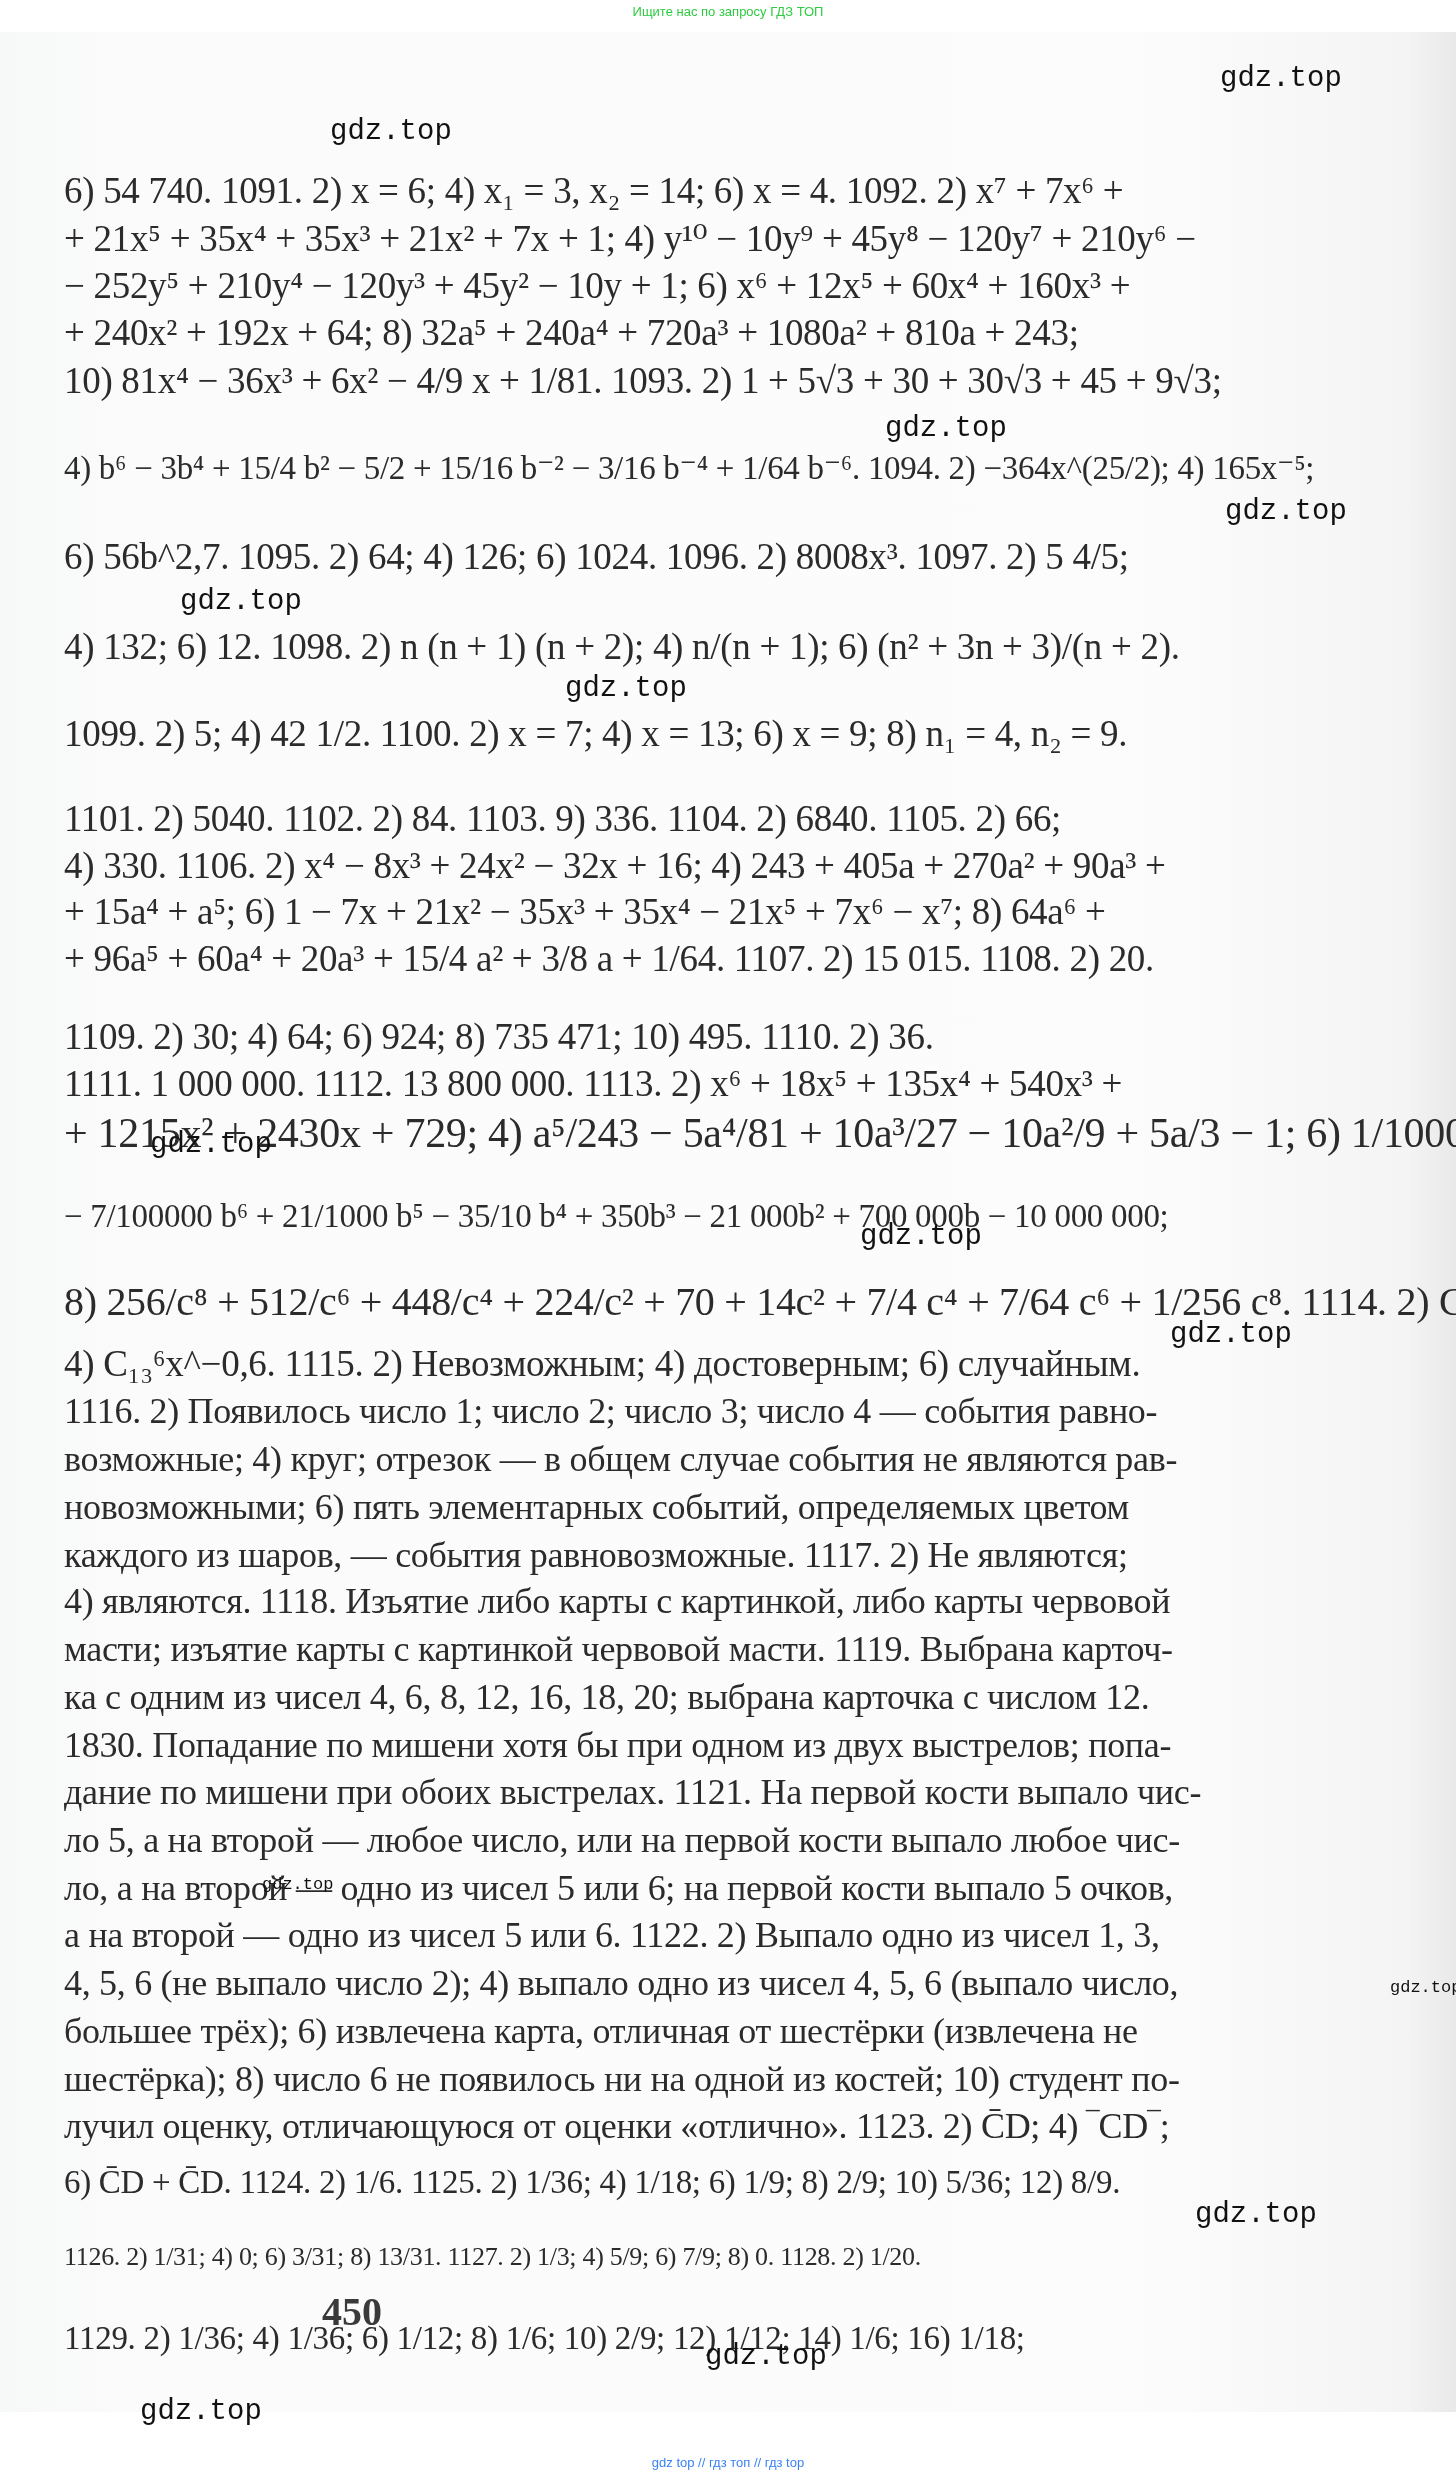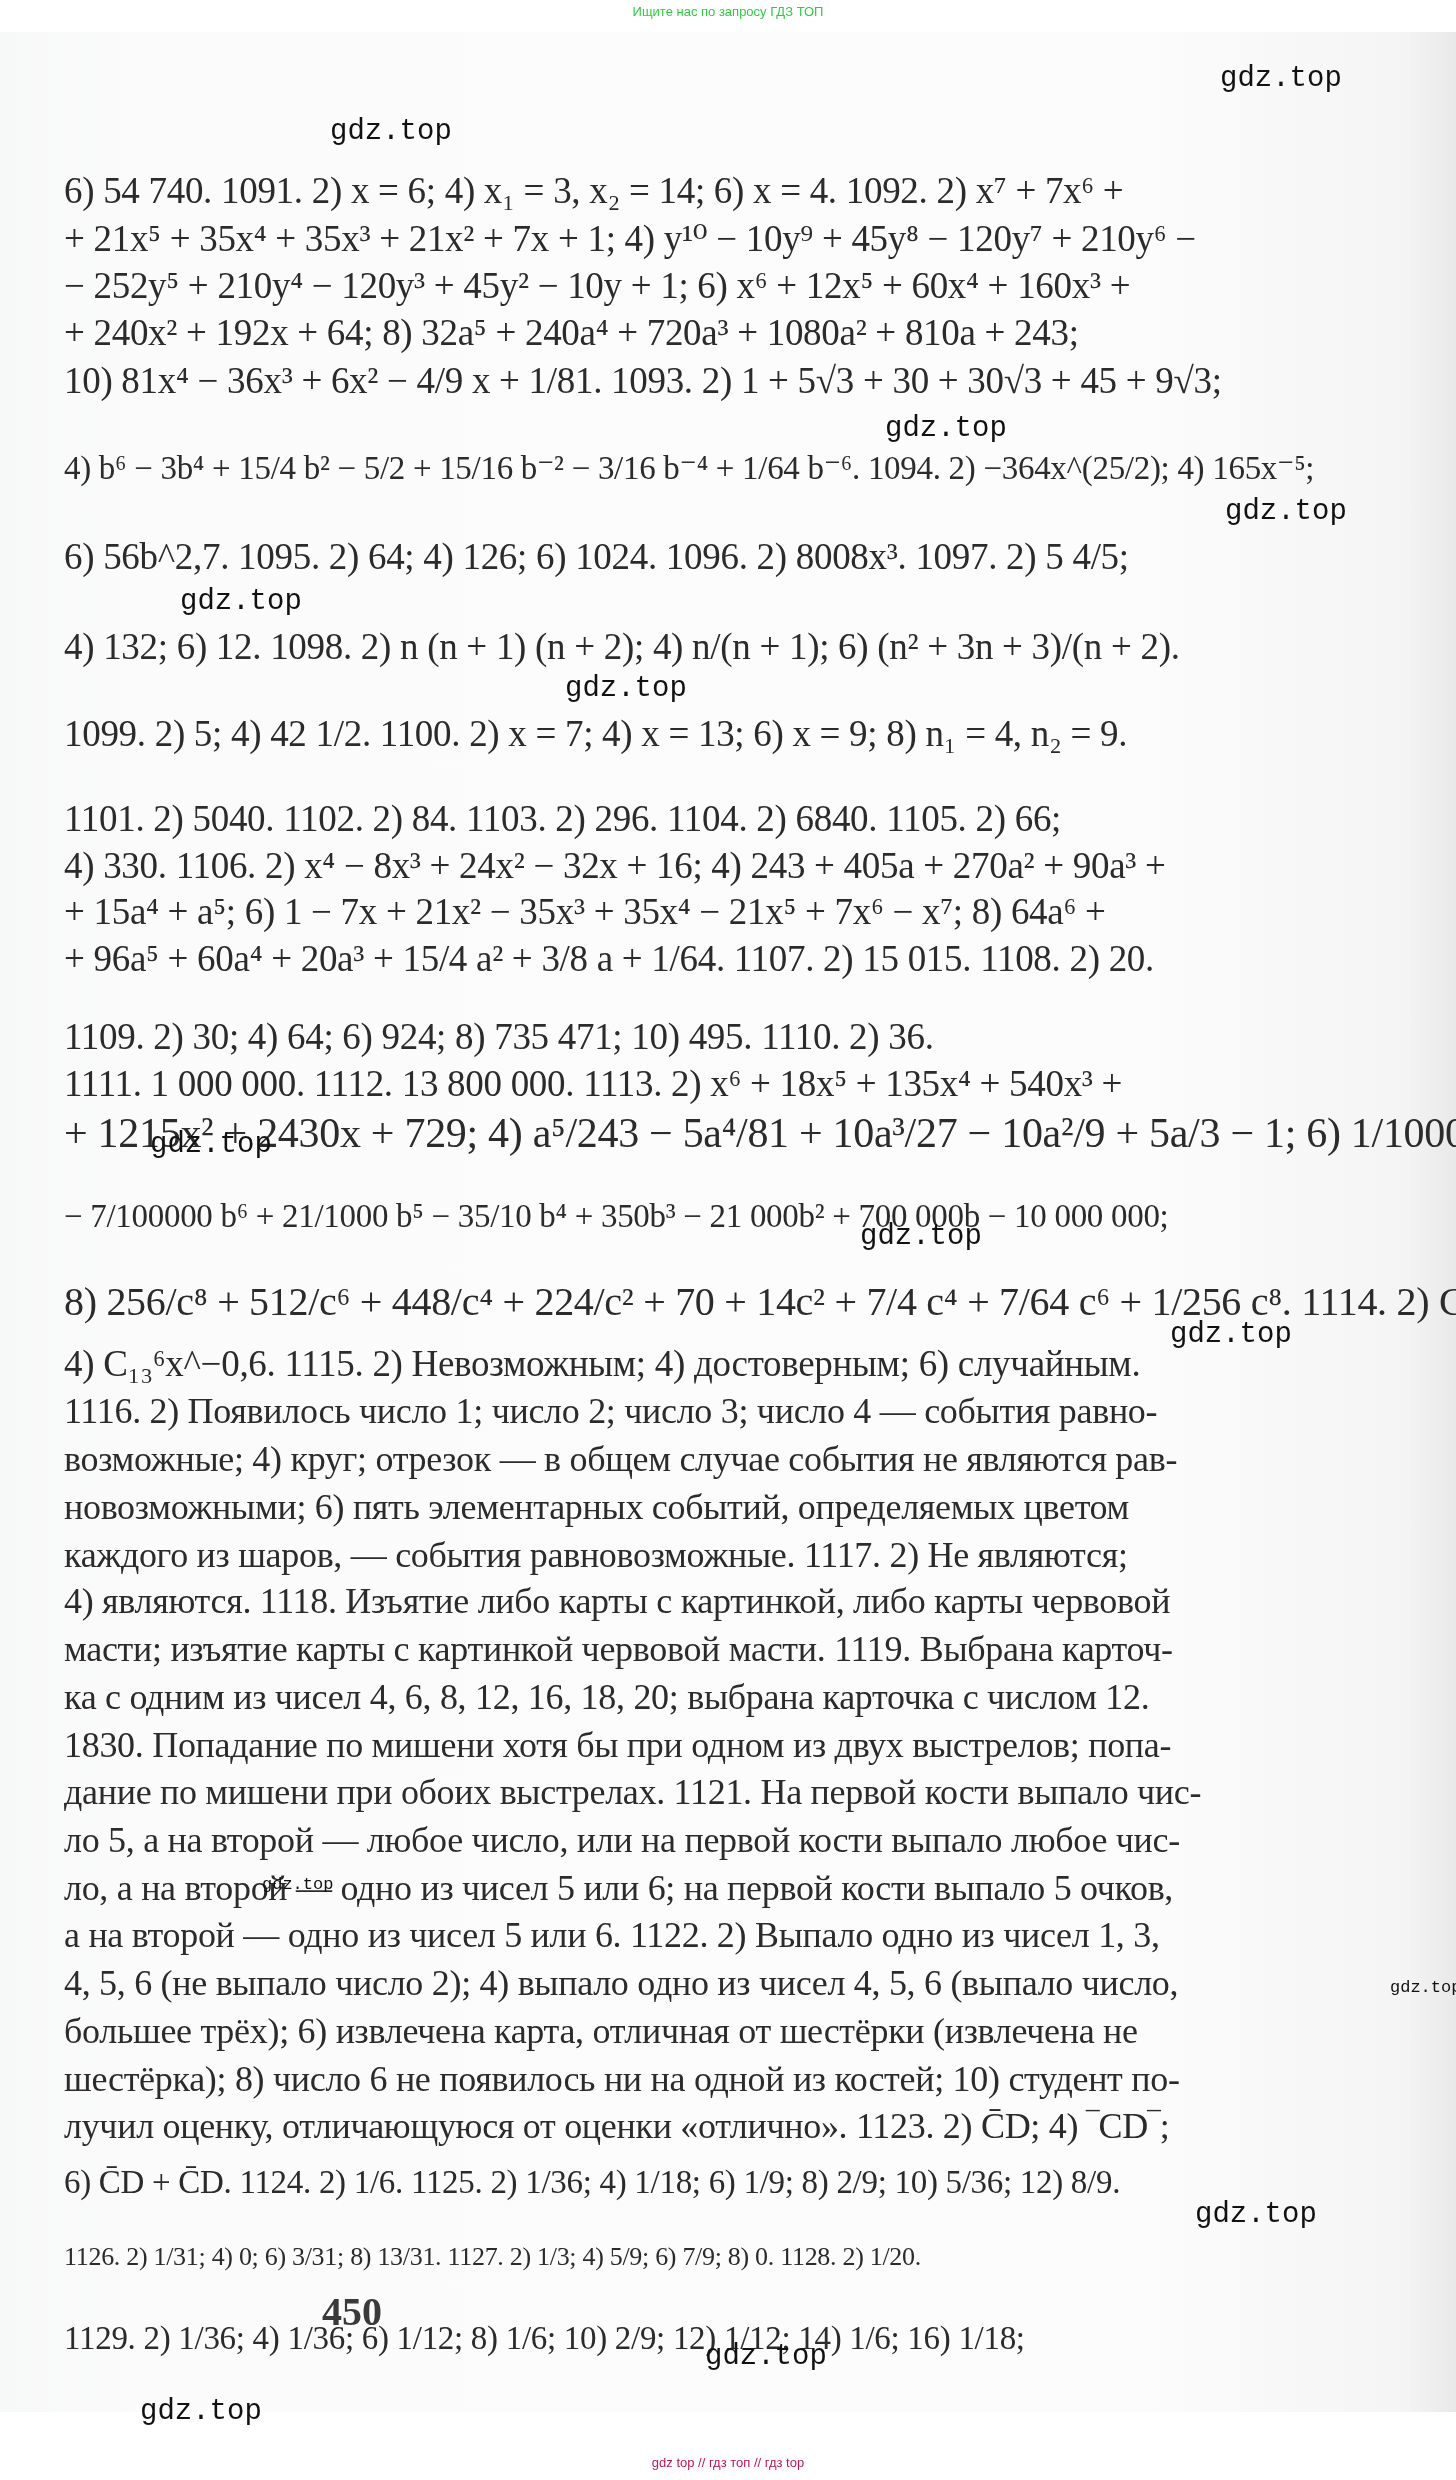--- a/index.html
+++ b/index.html
@@ -11,40 +11,40 @@
        background:linear-gradient(90deg,#f7f8f8 0%,#fbfbfb 10%,#fcfcfc 80%,#f4f4f4 100%);}
   .edge{position:absolute;left:1410px;top:32px;width:46px;height:2380px;
        background:linear-gradient(90deg,#f3f3f3,#e9e9e9);}
   .line{position:absolute;left:64px;width:1330px;white-space:nowrap;font-size:37px;line-height:1;
         display:flex;align-items:center;justify-content:space-between;letter-spacing:-0.3px;}
   .line.text{font-size:36px;}
   .wm{position:absolute;font-family:Liberation Mono, monospace;font-size:29px;color:#111;}
   .wm.small{font-size:17px;}
   .page-num{position:absolute;left:322px;top:2288px;font-size:40px;font-weight:bold;color:#3a3a3a;}
   .footer{position:absolute;top:2455px;left:0;width:1456px;text-align:center;
-          font-family:"Liberation Sans",sans-serif;font-size:13px;color:#be185d;}
+          font-family:"Liberation Sans",sans-serif;font-size:13px;color:#3b82f6;}
 </style>
 </head>
 <body>
 
 <div class="top-banner">Ищите нас по запросу ГДЗ ТОП</div>
 <div class="scan"></div>
 <div class="edge"></div>
 
 <div>
   <div class="line" style="top:172px">6) 54 740. 1091. 2) x = 6; 4) x₁ = 3, x₂ = 14; 6) x = 4. 1092. 2) x⁷ + 7x⁶ +</div>
   <div class="line" style="top:220px">+ 21x⁵ + 35x⁴ + 35x³ + 21x² + 7x + 1; 4) y¹⁰ − 10y⁹ + 45y⁸ − 120y⁷ + 210y⁶ −</div>
   <div class="line" style="top:267px">− 252y⁵ + 210y⁴ − 120y³ + 45y² − 10y + 1;    6) x⁶ + 12x⁵ + 60x⁴ + 160x³ +</div>
   <div class="line" style="top:314px">+ 240x² + 192x + 64;        8) 32a⁵ + 240a⁴ + 720a³ + 1080a² + 810a + 243;</div>
   <div class="line" style="top:362px">10) 81x⁴ − 36x³ + 6x² − 4/9 x + 1/81.   1093. 2) 1 + 5√3 + 30 + 30√3 + 45 + 9√3;</div>
   <div class="line" style="top:452px;font-size:33px">4) b⁶ − 3b⁴ + 15/4 b² − 5/2 + 15/16 b⁻² − 3/16 b⁻⁴ + 1/64 b⁻⁶. 1094. 2) −364x^(25/2); 4) 165x⁻⁵;</div>
   <div class="line" style="top:538px">6) 56b^2,7. 1095. 2) 64; 4) 126; 6) 1024. 1096. 2) 8008x³. 1097. 2) 5 4/5;</div>
   <div class="line" style="top:628px">4) 132;   6) 12.   1098. 2) n (n + 1) (n + 2);   4) n/(n + 1);   6) (n² + 3n + 3)/(n + 2).</div>
   <div class="line" style="top:715px">1099. 2) 5; 4) 42 1/2. 1100. 2) x = 7; 4) x = 13; 6) x = 9; 8) n₁ = 4, n₂ = 9.</div>
-  <div class="line" style="top:800px">1101. 2) 5040. 1102. 2) 84. 1103. 2) 296. 1104. 2) 6840. 1105. 2) 66;</div>
+  <div class="line" style="top:800px">1101. 2) 5040. 1102. 2) 84. 1103. 9) 336. 1104. 2) 6840. 1105. 2) 66;</div>
   <div class="line" style="top:847px">4) 330. 1106. 2) x⁴ − 8x³ + 24x² − 32x + 16; 4) 243 + 405a + 270a² + 90a³ +</div>
   <div class="line" style="top:893px">+ 15a⁴ + a⁵;   6) 1 − 7x + 21x² − 35x³ + 35x⁴ − 21x⁵ + 7x⁶ − x⁷;   8) 64a⁶ +</div>
   <div class="line" style="top:940px">+ 96a⁵ + 60a⁴ + 20a³ + 15/4 a² + 3/8 a + 1/64.   1107. 2) 15 015.   1108. 2) 20.</div>
   <div class="line" style="top:1018px">1109. 2) 30;   4) 64;   6) 924;   8) 735 471;   10) 495.   1110. 2) 36.</div>
   <div class="line" style="top:1065px">1111. 1 000 000. 1112. 13 800 000. 1113. 2) x⁶ + 18x⁵ + 135x⁴ + 540x³ +</div>
   <div class="line" style="top:1112px;font-size:42px">+ 1215x² + 2430x + 729; 4) a⁵/243 − 5a⁴/81 + 10a³/27 − 10a²/9 + 5a/3 − 1; 6) 1/10000000 b⁷ −</div>
   <div class="line" style="top:1200px;font-size:33px">− 7/100000 b⁶ + 21/1000 b⁵ − 35/10 b⁴ + 350b³ − 21 000b² + 700 000b − 10 000 000;</div>
   <div class="line" style="top:1282px;font-size:40px">8) 256/c⁸ + 512/c⁶ + 448/c⁴ + 224/c² + 70 + 14c² + 7/4 c⁴ + 7/64 c⁶ + 1/256 c⁸. 1114. 2) C₁₄⁹x²;</div>
   <div class="line" style="top:1345px">4) C₁₃⁶x^−0,6. 1115. 2) Невозможным; 4) достоверным; 6) случайным.</div>
   <div class="line text" style="top:1393px">1116. 2) Появилось число 1; число 2; число 3; число 4 — события равно-</div>

